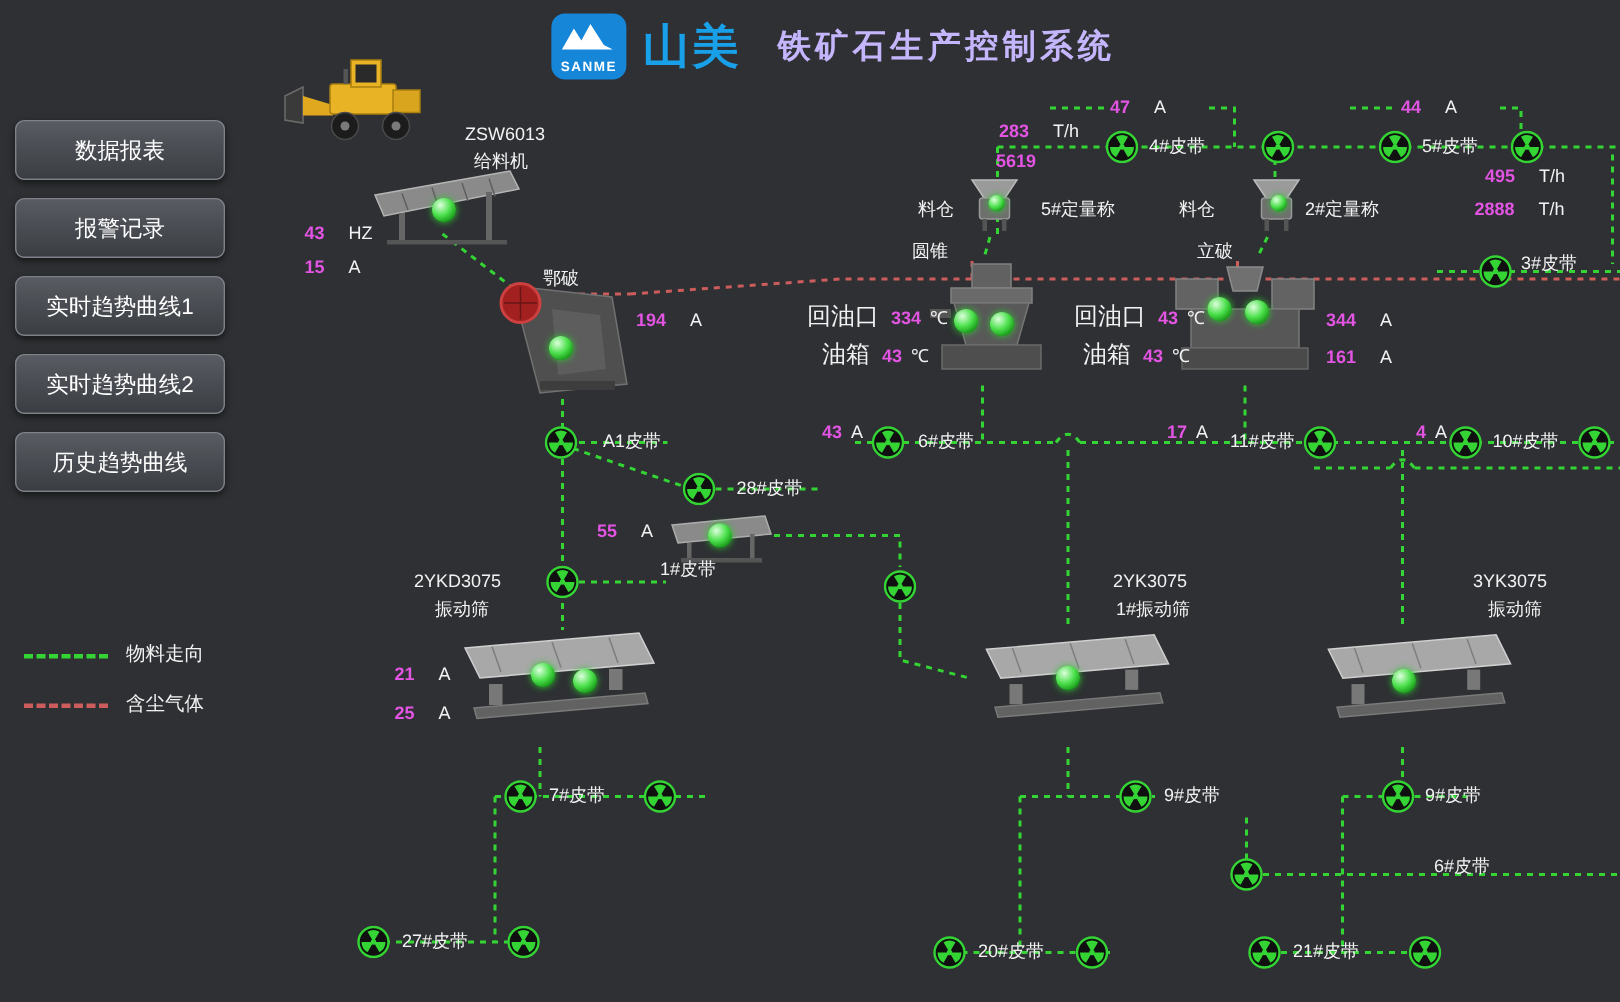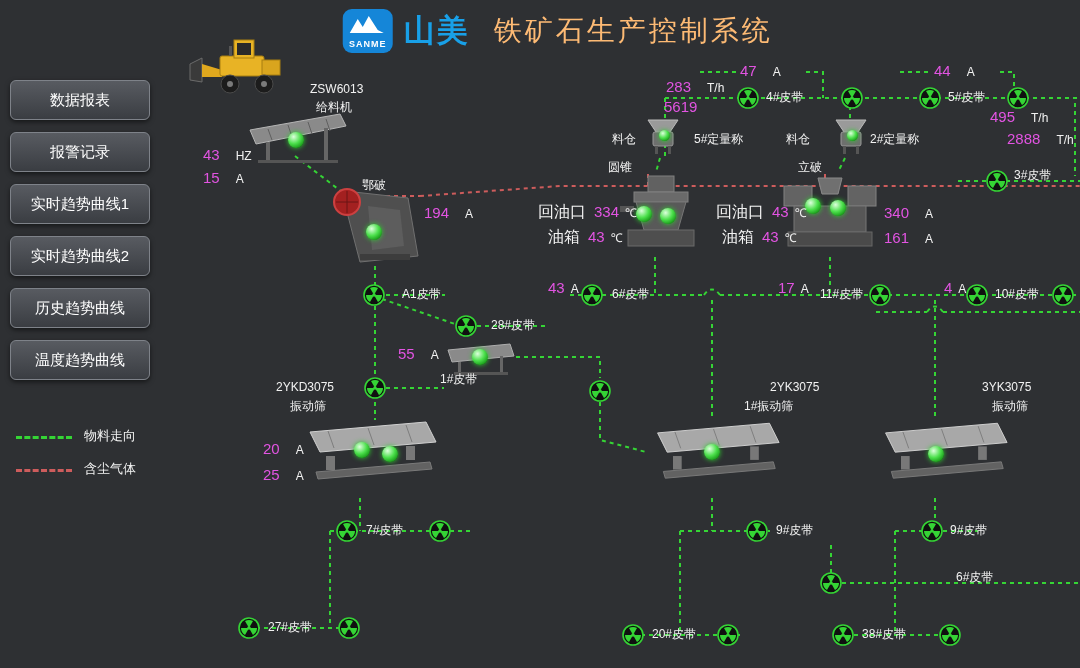--- a/index.html
+++ b/index.html
@@ -4,32 +4,32 @@
 <style>
   html,body{margin:0;padding:0;background:#1b1c1e;}
   .stage{position:relative;width:1080px;height:668px;background:#2e3033;overflow:hidden;
          font-family:"Liberation Sans",sans-serif;color:#eee;}
   svg{display:block;}
   .defs{position:absolute;width:0;height:0;}
   .lines{position:absolute;left:0;top:0;}
   .lbl{position:absolute;font-size:12px;color:#f2f2f2;white-space:nowrap;line-height:14px;}
   .lbl.big{font-size:13px;}
   .vrow{position:absolute;white-space:nowrap;font-size:12px;line-height:14px;}
-  .val{color:#e254e2;font-weight:normal;font-size:15px;}
+  .val{color:#e254e2;font-weight:bold;font-size:12px;}
   .unit{color:#f2f2f2;font-size:12px;margin-left:16px;}
   .unit.sm{margin-left:6px;}
   .rlabel{color:#f2f2f2;font-size:16px;margin-right:8px;}
   .btn{position:absolute;left:10px;width:138px;height:38px;border-radius:6px;
        background:linear-gradient(#585b61,#3a3d42);border:1px solid #7e8289;
        box-shadow:0 2px 5px rgba(0,0,0,.55);color:#fff;font-size:15px;
        display:flex;align-items:center;justify-content:center;cursor:pointer;}
   .header{position:absolute;top:8px;left:50%;transform:translateX(-46%);
           display:flex;align-items:center;gap:10px;}
   .brand{color:#18a0e8;font-size:31px;font-weight:bold;letter-spacing:2px;}
-  .title{color:#fdba74;font-size:28px;font-weight:normal;letter-spacing:3px;margin-left:14px;}
+  .title{color:#c4b5fd;font-size:22px;font-weight:bold;letter-spacing:3px;margin-left:14px;}
   .fan{position:absolute;width:22px;height:22px;}
   .machine{position:absolute;}
   .lamp{position:absolute;width:16px;height:16px;border-radius:50%;
         background:radial-gradient(circle at 35% 30%,#dcffdc,#4ce04c 45%,#0c8a0c 85%);
         box-shadow:0 0 5px #2ecc2e;}
   .lamp.sm{width:11px;height:11px;}
   .legend-line{position:absolute;width:56px;height:0;border-top:3px dashed #35d435;}
   .legend-line.red{border-top-color:#cd5c5c;}
 </style>
 </head>
@@ -180,21 +180,20 @@
     </svg>
     <span class="brand">山美</span>
     <span class="title">铁矿石生产控制系统</span>
   </div>
 
   <div class="btn" style="top:132px">报警记录</div>
   <div class="btn" style="top:80px">数据报表</div>
   <div class="btn" style="top:184px">实时趋势曲线1</div>
   <div class="btn" style="top:236px">实时趋势曲线2</div>
   <div class="btn" style="top:288px">历史趋势曲线</div>
-  <div class="btn" style="top:340px">温度趋势曲线</div>
 
   <div class="legend-line" style="left:16px;top:436px"></div>
   <div class="lbl big" style="left:84px;top:429px">物料走向</div>
   <div class="legend-line red" style="left:16px;top:469px"></div>
   <div class="lbl big" style="left:84px;top:462px">含尘气体</div>
 
   <svg class="machine" style="left:188px;top:30px" width="105" height="72" viewBox="0 0 105 72">
       <use href="#loaderSym"></use>
     </svg>
   <svg class="machine" style="left:248px;top:110px" width="100" height="55" viewBox="0 0 100 55">
@@ -325,29 +324,29 @@
 
   <div class="lbl" style="left:608px;top:160px">圆锥</div>
   <div class="lbl" style="left:612px;top:132px">料仓</div>
   <div class="vrow" style="left:538px;top:205px"><span class="rlabel">回油口</span><span class="val">334</span><span class="unit sm">℃</span></div>
   <div class="vrow" style="left:548px;top:230px"><span class="rlabel">油箱</span><span class="val">43</span><span class="unit sm">℃</span></div>
 
   <div class="lbl" style="left:798px;top:160px">立破</div>
   <div class="lbl" style="left:786px;top:132px">料仓</div>
   <div class="vrow" style="left:716px;top:205px"><span class="rlabel">回油口</span><span class="val">43</span><span class="unit sm">℃</span></div>
   <div class="vrow" style="left:722px;top:230px"><span class="rlabel">油箱</span><span class="val">43</span><span class="unit sm">℃</span></div>
-  <div class="vrow" style="left:884px;top:206px"><span class="val">340</span><span class="unit">A</span></div>
+  <div class="vrow" style="left:884px;top:206px"><span class="val">344</span><span class="unit">A</span></div>
   <div class="vrow" style="left:884px;top:231px"><span class="val">161</span><span class="unit">A</span></div>
 
   <div class="vrow" style="left:666px;top:80px"><span class="val">283</span><span class="unit">T/h</span></div>
   <div class="vrow" style="left:664px;top:100px"><span class="val">5619</span></div>
   <div class="lbl" style="left:694px;top:132px">5#定量称</div>
   <div class="lbl" style="left:870px;top:132px">2#定量称</div>
   <div class="vrow" style="left:990px;top:110px"><span class="val">495</span><span class="unit">T/h</span></div>
-  <div class="vrow" style="left:1007px;top:132px"><span class="val">2888</span><span class="unit">T/h</span></div>
+  <div class="vrow" style="left:983px;top:132px"><span class="val">2888</span><span class="unit">T/h</span></div>
 
   <div class="vrow" style="left:740px;top:64px"><span class="val">47</span><span class="unit">A</span></div>
   <div class="lbl" style="left:766px;top:90px">4#皮带</div>
   <div class="vrow" style="left:934px;top:64px"><span class="val">44</span><span class="unit">A</span></div>
   <div class="lbl" style="left:948px;top:90px">5#皮带</div>
   <div class="lbl" style="left:1014px;top:168px">3#皮带</div>
 
   <div class="lbl" style="left:402px;top:287px">A1皮带</div>
   <div class="lbl" style="left:491px;top:318px">28#皮带</div>
   <div class="vrow" style="left:548px;top:281px"><span class="val">43</span><span class="unit sm">A</span></div>
@@ -355,28 +354,28 @@
   <div class="vrow" style="left:778px;top:281px"><span class="val">17</span><span class="unit sm">A</span></div>
   <div class="lbl" style="left:820px;top:287px">11#皮带</div>
   <div class="vrow" style="left:944px;top:281px"><span class="val">4</span><span class="unit sm">A</span></div>
   <div class="lbl" style="left:995px;top:287px">10#皮带</div>
 
   <div class="vrow" style="left:398px;top:347px"><span class="val">55</span><span class="unit">A</span></div>
   <div class="lbl" style="left:440px;top:372px">1#皮带</div>
 
   <div class="lbl" style="left:276px;top:380px">2YKD3075</div>
   <div class="lbl" style="left:290px;top:399px">振动筛</div>
-  <div class="vrow" style="left:263px;top:442px"><span class="val">20</span><span class="unit">A</span></div>
+  <div class="vrow" style="left:263px;top:442px"><span class="val">21</span><span class="unit">A</span></div>
   <div class="vrow" style="left:263px;top:468px"><span class="val">25</span><span class="unit">A</span></div>
-  <div class="lbl" style="left:770px;top:380px">2YK3075</div>
+  <div class="lbl" style="left:742px;top:380px">2YK3075</div>
   <div class="lbl" style="left:744px;top:399px">1#振动筛</div>
   <div class="lbl" style="left:982px;top:380px">3YK3075</div>
   <div class="lbl" style="left:992px;top:399px">振动筛</div>
 
   <div class="lbl" style="left:366px;top:523px">7#皮带</div>
   <div class="lbl" style="left:776px;top:523px">9#皮带</div>
   <div class="lbl" style="left:950px;top:523px">9#皮带</div>
   <div class="lbl" style="left:956px;top:570px">6#皮带</div>
   <div class="lbl" style="left:268px;top:620px">27#皮带</div>
   <div class="lbl" style="left:652px;top:627px">20#皮带</div>
-  <div class="lbl" style="left:862px;top:627px">38#皮带</div>
+  <div class="lbl" style="left:862px;top:627px">21#皮带</div>
 
 </div>
 
 </body></html>

